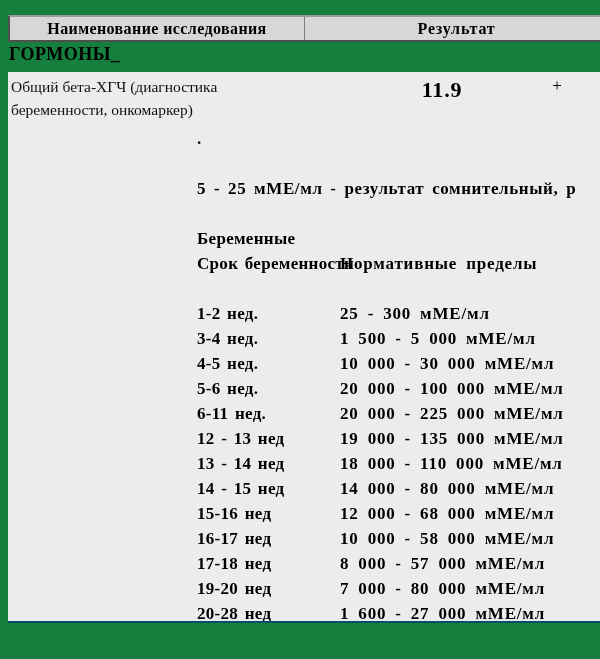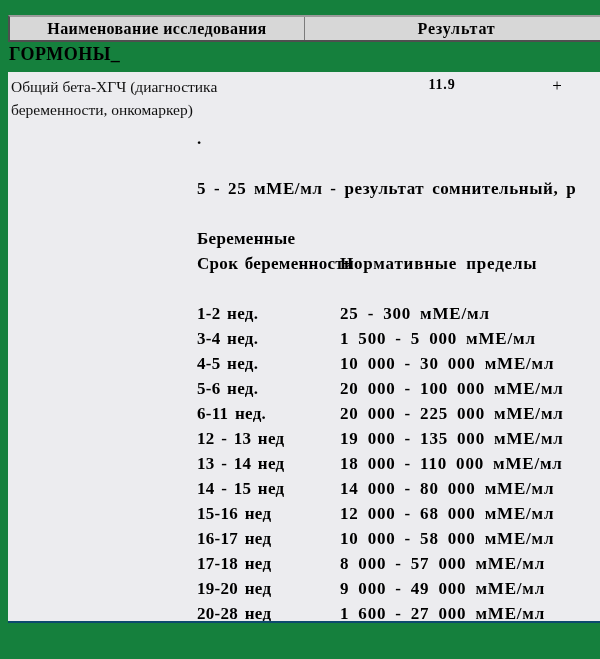--- a/index.html
+++ b/index.html
@@ -32,21 +32,21 @@
     position:absolute;left:8px;top:72px;width:592px;height:549px;overflow:hidden;
     background:var(--block-bg,#ececef);
     border-bottom:2px solid #0c4a6e;box-sizing:content-box;
   }
   .test-name{
     position:absolute;left:3px;top:3px;width:330px;
     font-size:15.5px;line-height:23px;color:#101010;
   }
   .result-val{
     position:absolute;left:384px;top:5px;width:100px;text-align:center;
-    font-weight:bold;font-size:14px;letter-spacing:.8px;
+    font-weight:bold;font-size:22px;letter-spacing:.8px;
   }
   .result-flag{
     position:absolute;left:537px;top:4px;width:24px;text-align:center;font-size:17px;
   }
   
   .comment{
     position:absolute;left:189px;top:54px;width:420px;
     font-weight:bold;font-size:17px;
   }
   .cline{height:25px;line-height:25px;white-space:nowrap;letter-spacing:.3px;word-spacing:2px;}
@@ -92,20 +92,20 @@
           <div class="cline"><span class="c1">3-4 нед.</span><span class="c2">1 500 - 5 000 мМЕ/мл</span></div>
           <div class="cline"><span class="c1">4-5 нед.</span><span class="c2">10 000 - 30 000 мМЕ/мл</span></div>
           <div class="cline"><span class="c1">5-6 нед.</span><span class="c2">20 000 - 100 000 мМЕ/мл</span></div>
           <div class="cline"><span class="c1">6-11 нед.</span><span class="c2">20 000 - 225 000 мМЕ/мл</span></div>
           <div class="cline"><span class="c1">12 - 13 нед</span><span class="c2">19 000 - 135 000 мМЕ/мл</span></div>
           <div class="cline"><span class="c1">13 - 14 нед</span><span class="c2">18 000 - 110 000 мМЕ/мл</span></div>
           <div class="cline"><span class="c1">14 - 15 нед</span><span class="c2">14 000 - 80 000 мМЕ/мл</span></div>
           <div class="cline"><span class="c1">15-16 нед</span><span class="c2">12 000 - 68 000 мМЕ/мл</span></div>
           <div class="cline"><span class="c1">16-17 нед</span><span class="c2">10 000 - 58 000 мМЕ/мл</span></div>
           <div class="cline"><span class="c1">17-18 нед</span><span class="c2">8 000 - 57 000 мМЕ/мл</span></div>
-          <div class="cline"><span class="c1">19-20 нед</span><span class="c2">9 000 - 49 000 мМЕ/мл</span></div>
+          <div class="cline"><span class="c1">19-20 нед</span><span class="c2">7 000 - 80 000 мМЕ/мл</span></div>
           <div class="cline"><span class="c1">20-28 нед</span><span class="c2">1 600 - 27 000 мМЕ/мл</span></div>
         </div>
     </div>
 
   </div>
 
 </div>
 
 </body></html>

